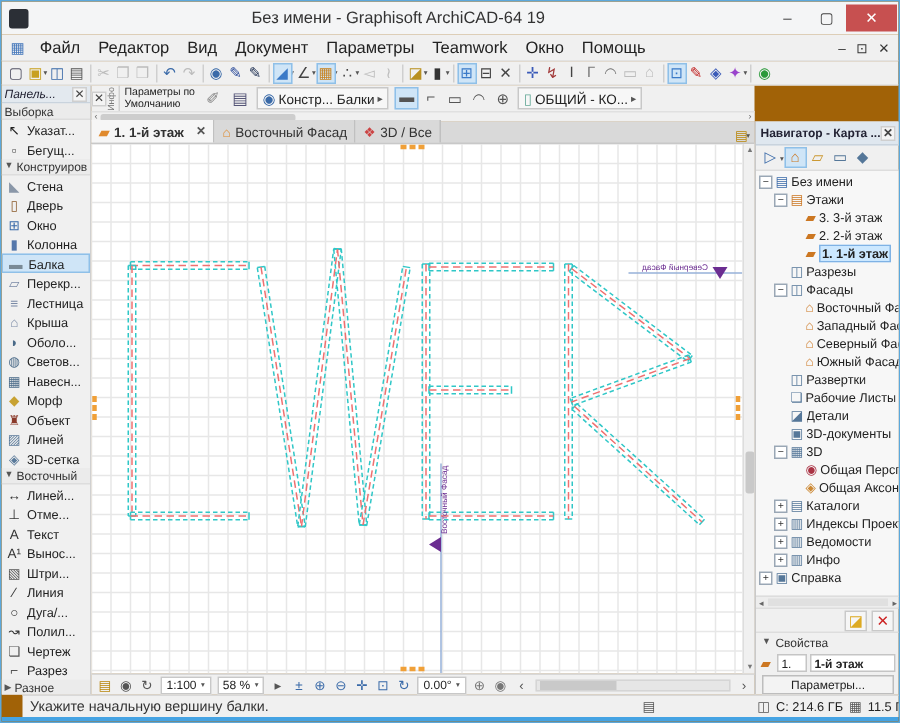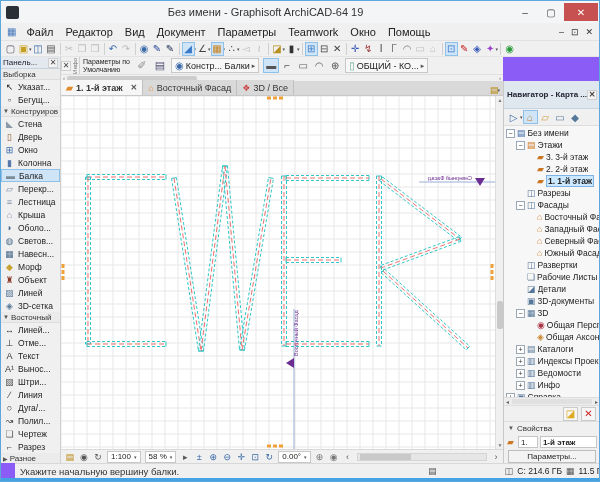--- a/index.html
+++ b/index.html
@@ -1,17 +1,17 @@
 <!DOCTYPE html>
 <html><head>
 <meta charset="utf-8">
 <style>
   html,body{margin:0;padding:0;background:#888;}
   *{box-sizing:border-box;font-family:"Liberation Sans",sans-serif;}
-  .win{position:relative;width:600px;height:482px;background:#8b5cf6;border:1px solid #5ca8dc;overflow:hidden;}
+  .win{position:relative;width:600px;height:482px;background:#a16207;border:1px solid #5ca8dc;overflow:hidden;}
   
   .titlebar{position:absolute;left:0;top:0;width:598px;height:22px;background:#f4f5f6;display:flex;align-items:center;}
   .appicon{width:13px;height:13px;margin-left:5px;background:#2b2f36;border-radius:2px;flex:0 0 auto;}
   .title{flex:1;text-align:center;font-size:11px;color:#333;white-space:nowrap;overflow:hidden;}
   .wctrl{width:26px;height:18px;display:flex;align-items:center;justify-content:center;font-size:10px;color:#444;}
   .wctrl.close{background:#c75050;color:#fff;width:34px;margin-right:1px;}
   
   .menubar{position:absolute;left:0;top:22px;width:598px;height:18px;background:#f0f0f0;display:flex;align-items:center;border-bottom:1px solid #e2e2e2;}
   .menuicon{font-size:10px;color:#4477bb;margin:0 4px 0 6px;}
   .menu{font-size:11px;color:#222;padding:0 6px;white-space:nowrap;}
@@ -41,41 +41,41 @@
   
   .tabbar{position:absolute;left:60px;top:80px;width:442px;height:15px;background:#d9d9d9;border-bottom:1px solid #c8c8c8;display:flex;align-items:flex-end;}
   .tab{height:15px;display:flex;align-items:center;font-size:9px;color:#333;padding:0 5px;border-right:1px solid #c0c0c0;background:#d9d9d9;white-space:nowrap;overflow:hidden;}
   .tab.active{background:#f6f6f6;font-weight:bold;}
   .tabico{font-size:9px;margin-right:3px;}
   .tabclose{font-size:8px;color:#555;margin-left:8px;}
   .tabtail{margin-left:auto;display:flex;align-items:center;font-size:9px;color:#b8860b;padding-right:3px;}
   
   .toolbox{position:absolute;left:0;top:56px;width:60px;height:406px;background:#f0f0f0;border-right:1px solid #d0d0d0;overflow:hidden;}
   .phdr{height:12px;background:#e3e9ef;border-bottom:1px solid #c9d3dd;display:flex;align-items:center;font-size:8px;color:#223;padding:0 2px;}
-  .phdr .lbl{flex:1;white-space:nowrap;overflow:hidden;}
+  .phdr .lbl{flex:1;white-space:nowrap;overflow:hidden;font-style:italic;}
   .sechdr{height:11px;display:flex;align-items:center;font-size:8px;color:#333;background:#ebebeb;border-bottom:1px solid #ddd;padding-left:2px;white-space:nowrap;overflow:hidden;}
   .sechdr .ar{font-size:6px;margin-right:2px;color:#555;}
   .tool{height:13px;display:flex;align-items:center;font-size:8.5px;color:#222;padding-left:2px;white-space:nowrap;overflow:hidden;}
   .tool.sel{background:#cfe5f7;border:1px solid #8fc0e8;}
   .tico{width:13px;text-align:center;font-size:9px;margin-right:2px;flex:0 0 auto;}
   
   .canvaswrap{position:absolute;left:60px;top:95px;width:442px;height:353px;background:#ffffff;}
   .vscroll{position:absolute;right:0;top:0;width:8px;height:353px;background:#f0f0f0;border-left:1px solid #ddd;}
   .vs{position:absolute;left:0;width:8px;font-size:5px;color:#777;text-align:center;}
   .vthumb{position:absolute;left:1px;top:205px;width:6px;height:28px;background:#c9c9c9;border-radius:2px;}
   
   .bottombar{position:absolute;left:60px;top:448px;width:442px;height:14px;background:#f0f0f0;border-top:1px solid #d8d8d8;display:flex;align-items:center;padding-left:2px;}
   .bbico{width:14px;height:12px;display:flex;align-items:center;justify-content:center;font-size:9px;color:#555;flex:0 0 auto;}
   .combo{height:12px;border:1px solid #c8c8c8;background:#fff;font-size:8px;color:#222;display:flex;align-items:center;padding:0 3px;margin:0 2px;white-space:nowrap;flex:0 0 auto;}
   .combo .dd{margin-left:3px;}
   .bbtrack{flex:1;height:8px;background:#e6e6e6;border:1px solid #d5d5d5;margin:0 2px;position:relative;}
   .bbthumb{position:absolute;left:2px;top:0;width:40%;height:6px;background:#c9c9c9;}
   
   .navigator{position:absolute;left:502px;top:80px;width:97px;height:382px;background:#f0f0f0;border-left:1px solid #c9c9c9;display:flex;flex-direction:column;}
-  .navtitle{height:28px;background:#dfe7ef;border-bottom:1px solid #c9d3dd;display:flex;align-items:center;font-size:8px;font-weight:bold;color:#223;padding:0 3px;}
+  .navtitle{height:16px;background:#dfe7ef;border-bottom:1px solid #c9d3dd;display:flex;align-items:center;font-size:8px;font-weight:bold;color:#223;padding:0 3px;}
   .navtitle .lbl{flex:1;white-space:nowrap;overflow:hidden;}
   .navtb{height:17px;display:flex;align-items:center;padding:1px 2px;border-bottom:1px solid #ddd;}
   .nbico{width:15px;height:14px;display:flex;align-items:center;justify-content:center;font-size:10px;border:1px solid transparent;flex:0 0 auto;}
   .nbico.hl{background:#cfe5f7;border:1px solid #8fc0e8;}
   .tree{flex:1;background:#f7f7f7;overflow:hidden;padding-top:1px;}
   .trow{height:12px;display:flex;align-items:center;font-size:8.5px;color:#222;white-space:nowrap;overflow:hidden;}
   .exp{width:9px;height:9px;border:1px solid #9aa7b5;background:#fff;font-size:7px;line-height:7px;text-align:center;color:#333;margin-right:2px;flex:0 0 auto;}
   .noexp{width:11px;flex:0 0 auto;}
   .trico{font-size:9px;margin-right:2px;flex:0 0 auto;}
   .trlbl{white-space:nowrap;overflow:hidden;}

